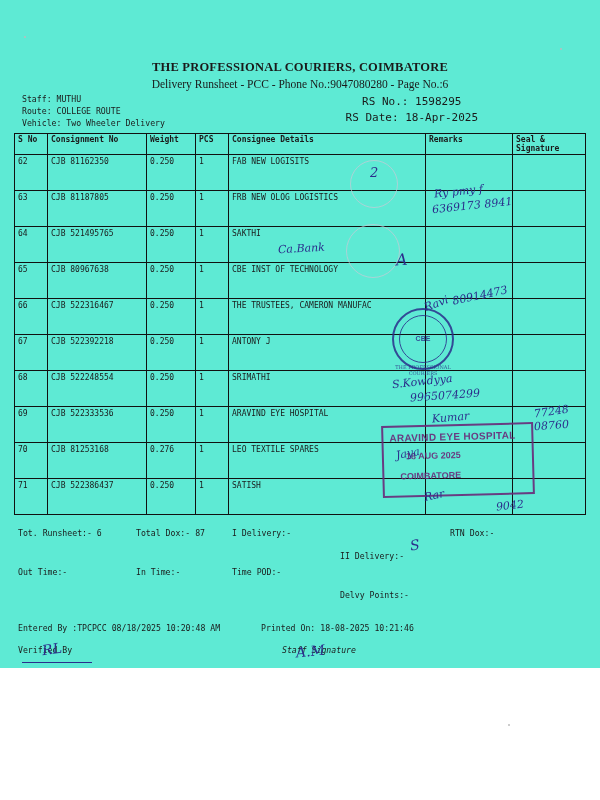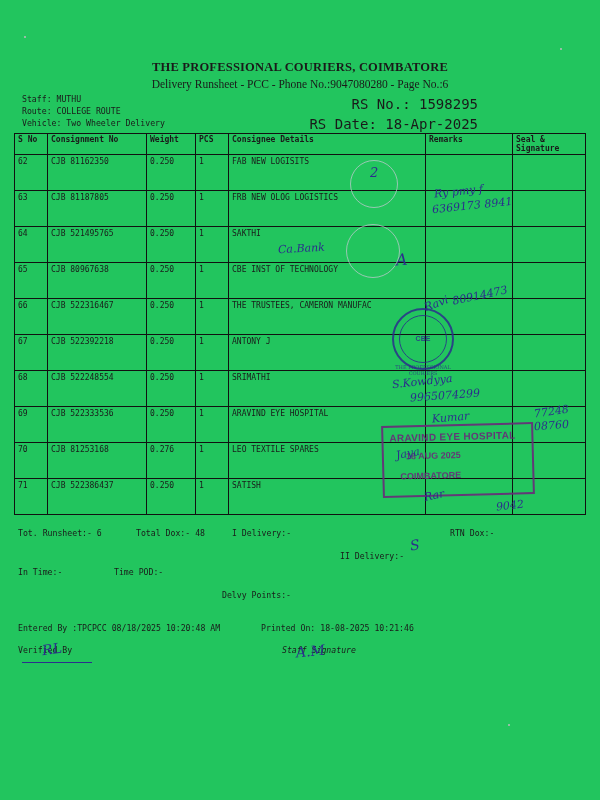--- a/index.html
+++ b/index.html
@@ -11,22 +11,22 @@
     width: 600px;
     height: 800px;
     position: relative;
     font-family: "DejaVu Sans Mono", monospace;
     color: #1a1a1a;
     overflow: hidden;
   }
   .page {
     position: absolute;
     left: 0; top: 0;
-    width: 600px; height: 800px;
-    background: #22c55e;
+    width: 600px; height: 668px;
+    background: #5eead4;
   }
   .sheet {
     position: absolute;
     left: 14px;
     top: 60px;
     width: 572px;
   }
   .title {
     text-align: center;
     font-family: "Liberation Serif", serif;
@@ -45,23 +45,23 @@
   .meta {
     position: relative;
     font-size: 8.2px;
     line-height: 1.45;
     padding-left: 8px;
   }
   .meta-right {
     position: absolute;
     right: 108px;
     top: 0;
-    font-size: 14px;
+    font-size: 11px;
     line-height: 1.45;
-    text-align: right;
+    text-align: center;
   }
   table.grid {
     border-collapse: collapse;
     width: 100%;
     margin-top: 3px;
     table-layout: fixed;
   }
   table.grid th, table.grid td {
     border: 1px solid #111;
     font-size: 8px;
@@ -315,26 +315,27 @@
           <td class="row-cell">SATISH</td>
           <td class="row-cell"></td>
           <td class="row-cell"></td>
         </tr>
       </tbody>
     </table>
 
     <div class="totals">
       <div class="row">
         <div class="cell t1">Tot. Runsheet:- 6</div>
-        <div class="cell t2">Total Dox:-   48</div>
+        <div class="cell t2">Total Dox:-   87</div>
         <div class="cell t3">I Delivery:-</div>
         <div class="cell t4">II Delivery:-</div>
         <div class="cell t5">RTN Dox:-</div>
       </div>
       <div class="row">
+        <div class="cell t1">Out Time:-</div>
         <div class="cell t2">In Time:-</div>
         <div class="cell t3">Time POD:-</div>
         <div class="cell t4">Delvy Points:-</div>
       </div>
     </div>
 
     <div class="entered">
       <span>Entered By :TPCPCC 08/18/2025 10:20:48 AM</span>
       <span class="printed">Printed On: 18-08-2025 10:21:46</span>
     </div>

